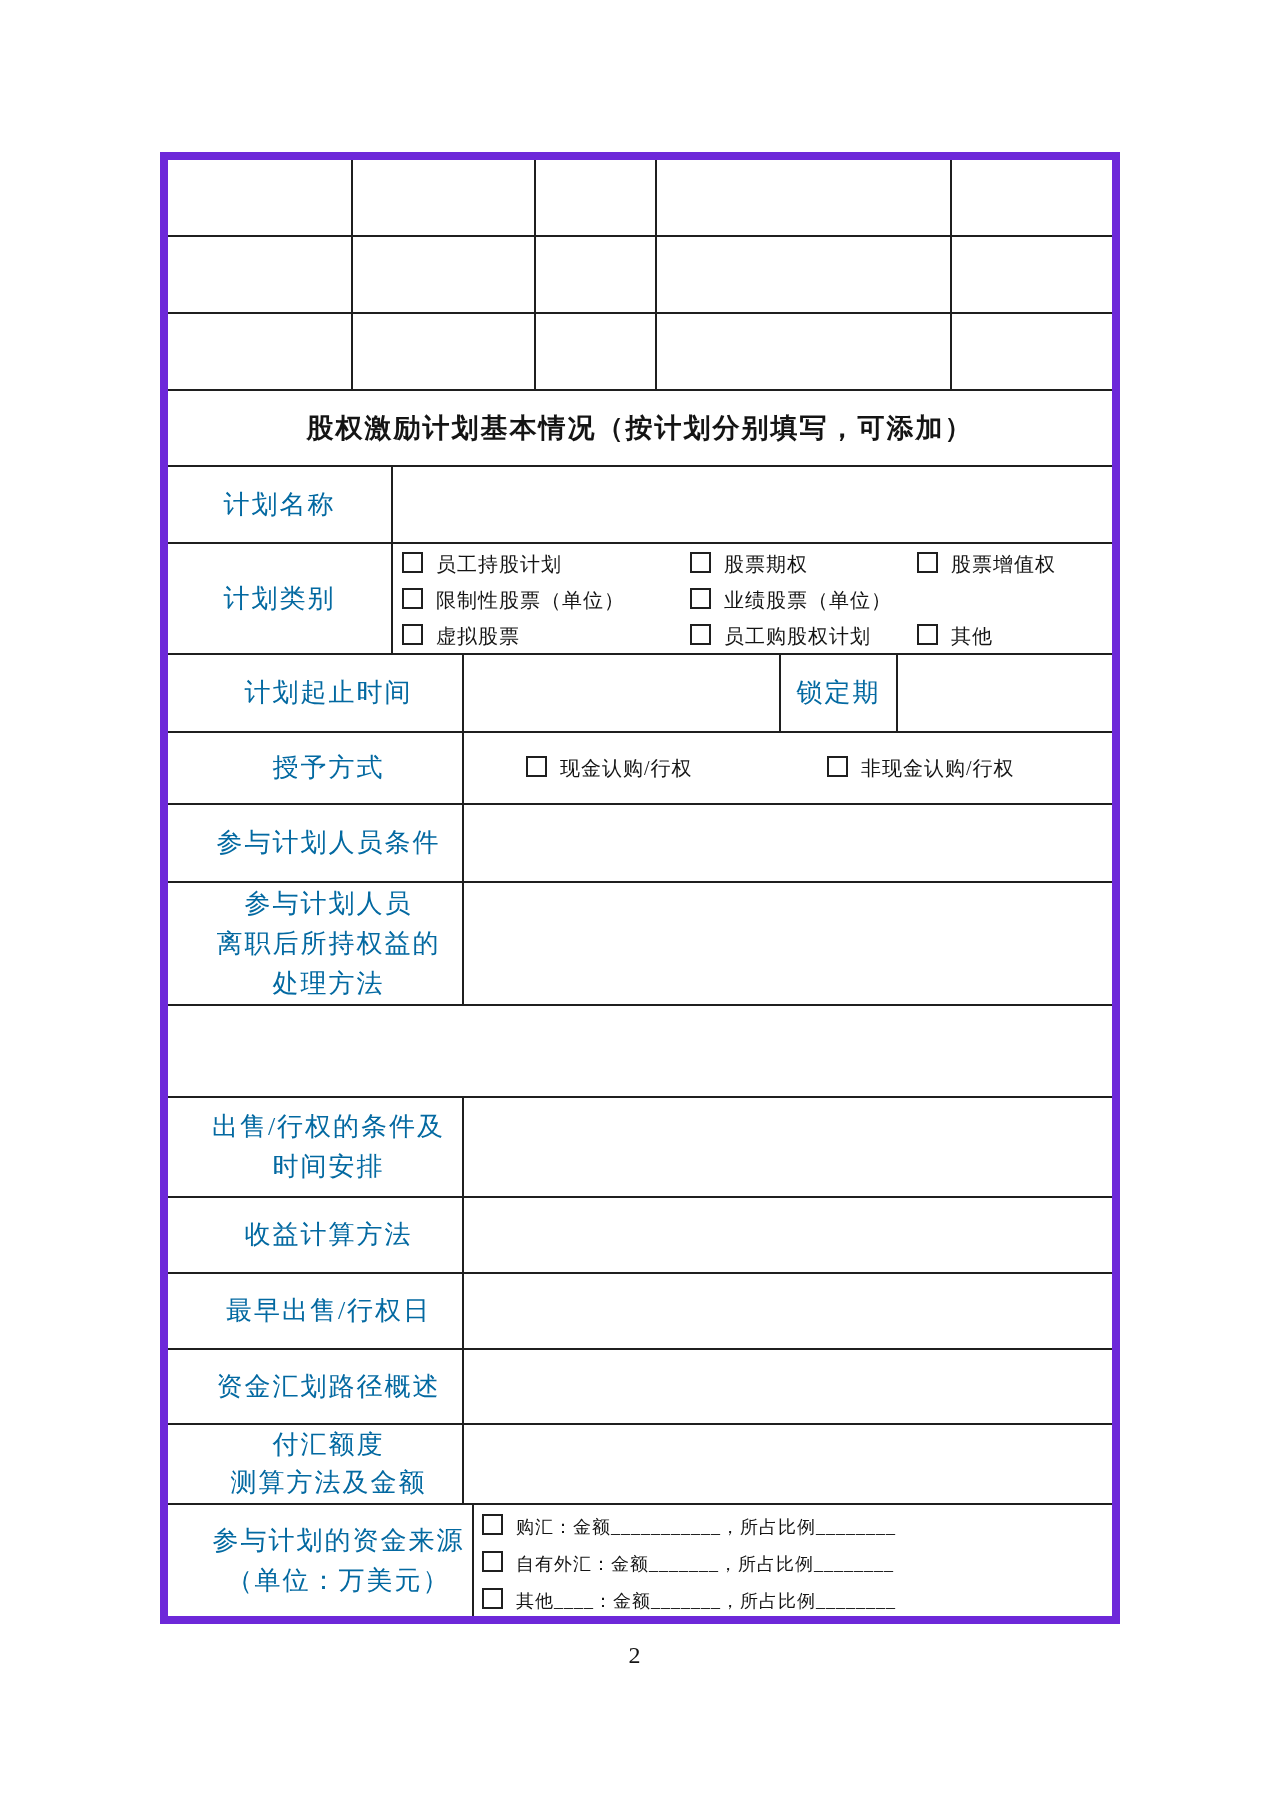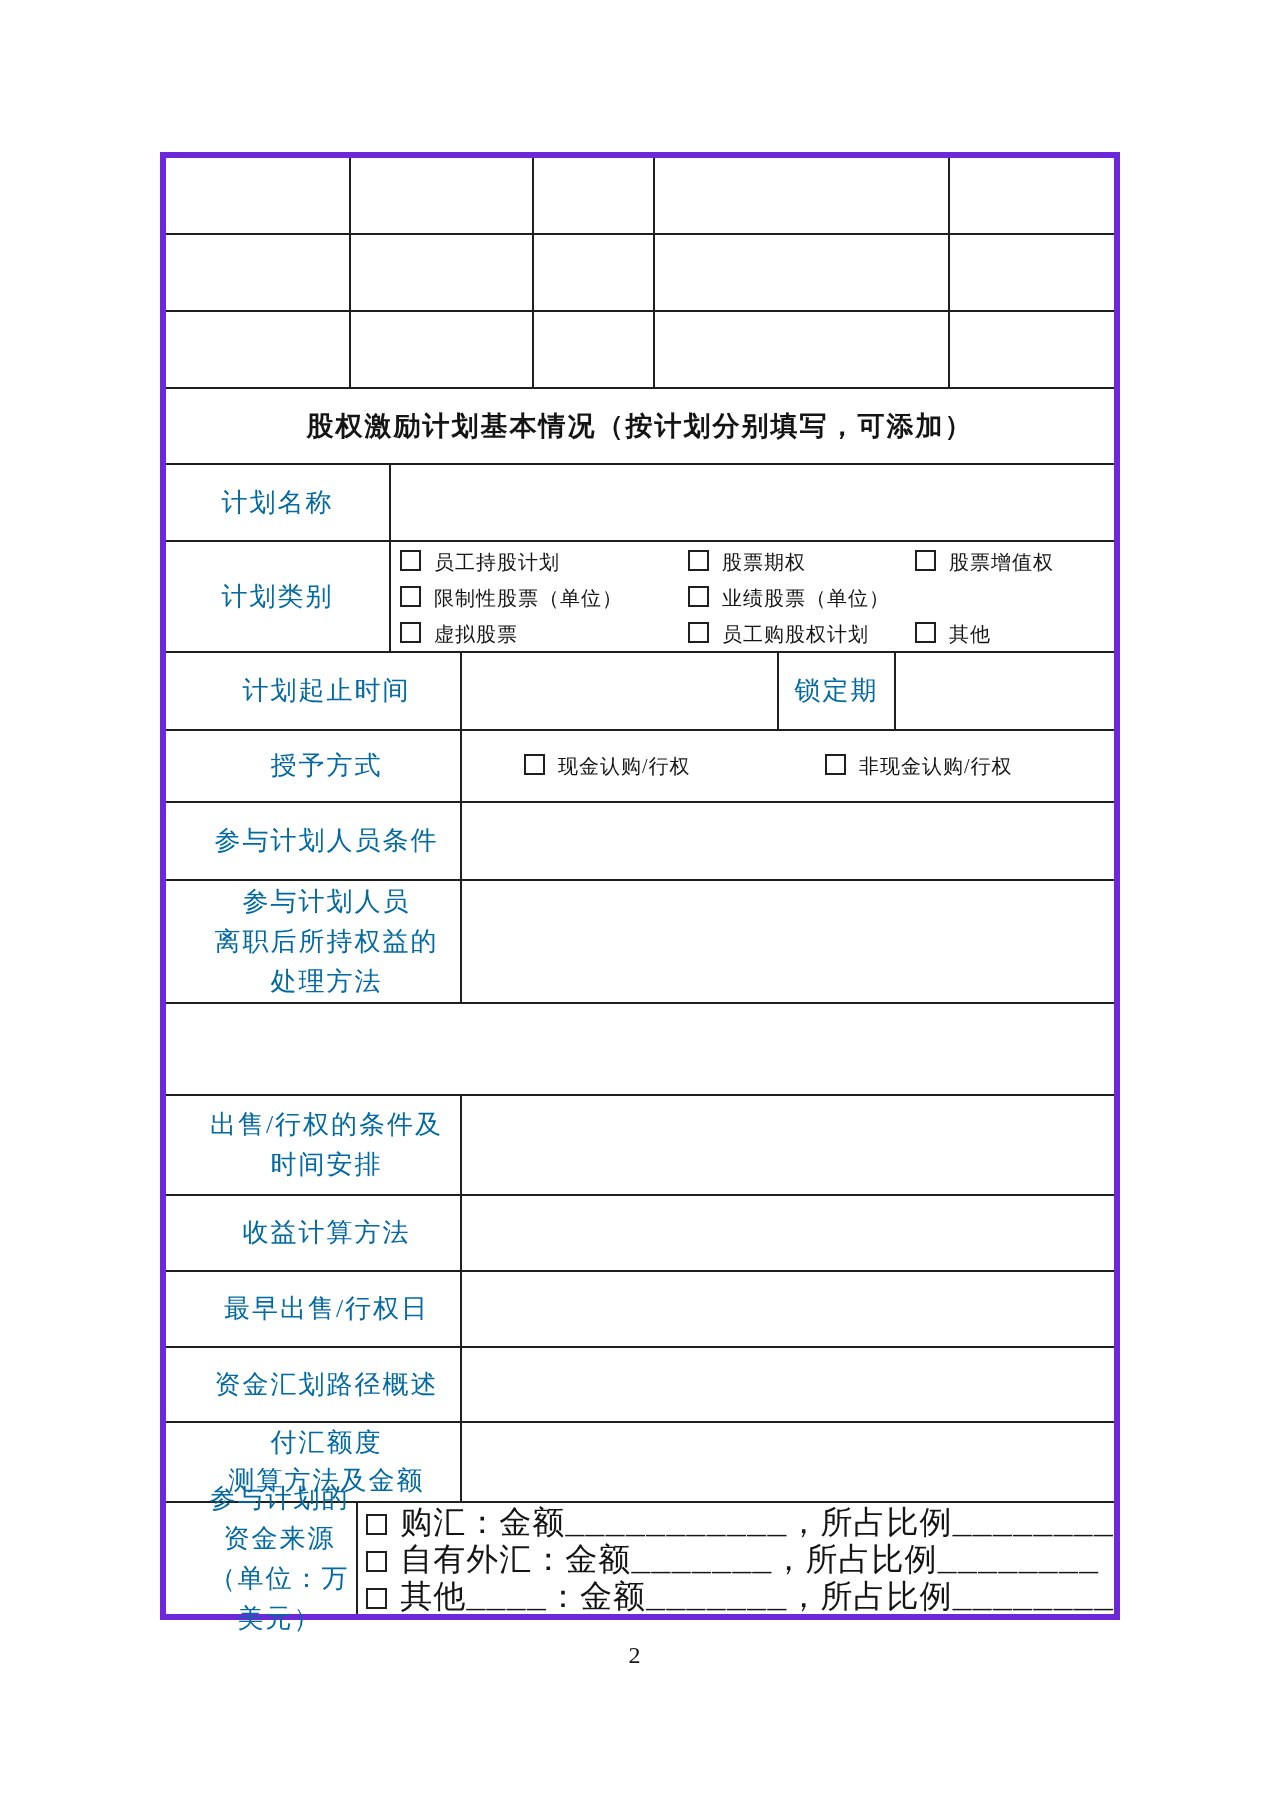--- a/index.html
+++ b/index.html
@@ -6,21 +6,21 @@
   html, body { background: #ffffff; }
   body {
     width: 1269px; height: 1794px;
     font-family: "Liberation Serif", "DejaVu Serif", serif;
     color: #141414;
   }
   .sheet { position: relative; width: 1269px; height: 1794px; overflow: hidden; background: #ffffff; }
 
   .ftable {
     position: absolute; left: 160px; top: 152px; width: 960px;
-    border: 6px solid #6d28d9; background: #ffffff;
+    border: 8px solid #6d28d9; background: #ffffff;
   }
   .row { display: flex; border-bottom: 2px solid #1f1f1f; }
   .row:last-child { border-bottom: none; margin-left: 10px; }
   .cell { border-right: 2px solid #1f1f1f; height: 100%; }
   .cell:last-child { border-right: none; }
   .fill { flex: 1 1 auto; }
 
   .lbl {
     display: flex; flex-direction: column; justify-content: center; align-items: center;
     text-align: center; font-size: 26px; letter-spacing: 2px; line-height: 40px;
@@ -31,21 +31,21 @@
     font-size: 27px; font-weight: bold; letter-spacing: 2px; text-align: center;
   }
 
   .rel { position: relative; }
   .opt { position: absolute; white-space: nowrap; font-size: 20px; letter-spacing: 1px; line-height: 34px; }
   .cb {
     display: inline-block; width: 21px; height: 21px;
     border: 2px solid #1f1f1f; background: #ffffff;
     margin-right: 13px; vertical-align: -2px;
   }
-  .srcline { white-space: nowrap; font-size: 32px; letter-spacing: 1px; line-height: 36px; margin-top: 1px; font-family: Liberation Mono, monospace; }
+  .srcline { white-space: nowrap; font-size: 18px; letter-spacing: 1px; line-height: 36px; margin-top: 1px; }
 
   .pagenum {
     position: absolute; left: 0; top: 1642px; width: 100%;
     text-align: center; font-size: 24px; color: #141414;
   }
 
   
   .wA1 { width: 185px; } .wA2 { width: 183px; } .wA3 { width: 121px; } .wA4 { width: 295px; }
   .wB  { width: 225px; }  
   .wC  { width: 296px; padding-left: 27px; }  

